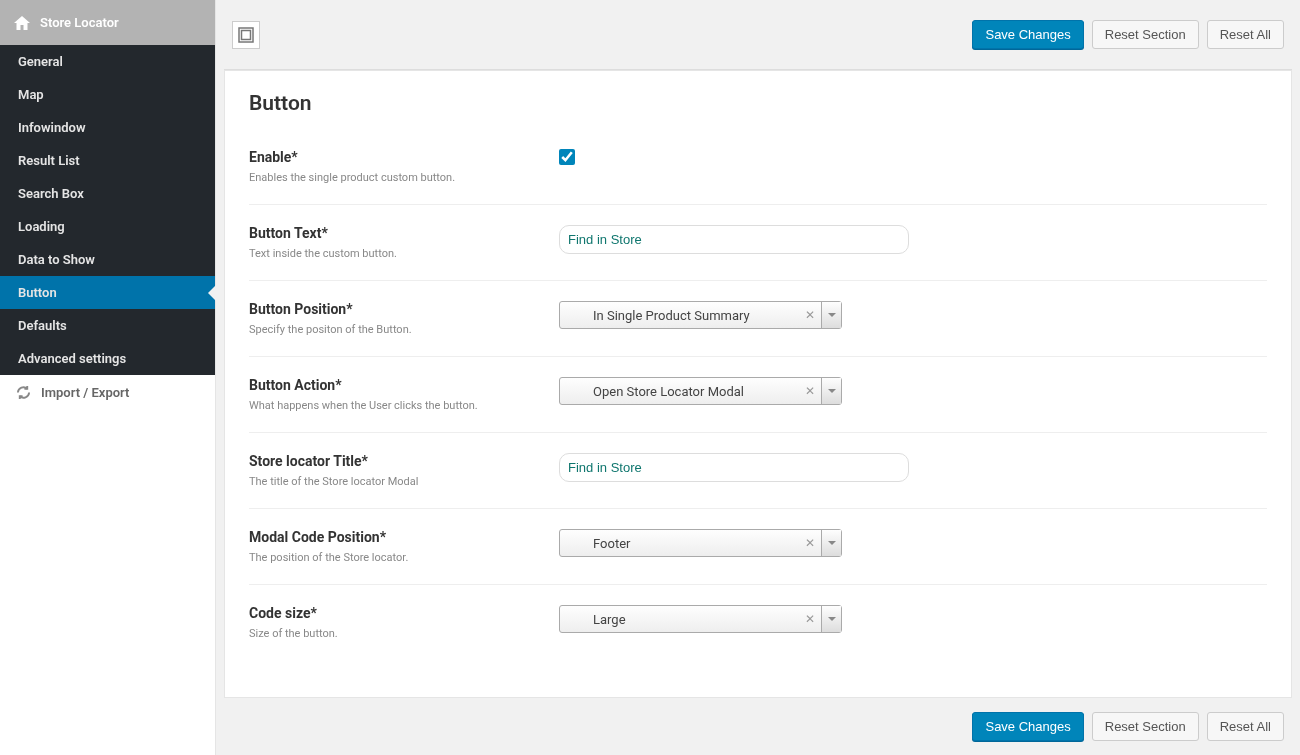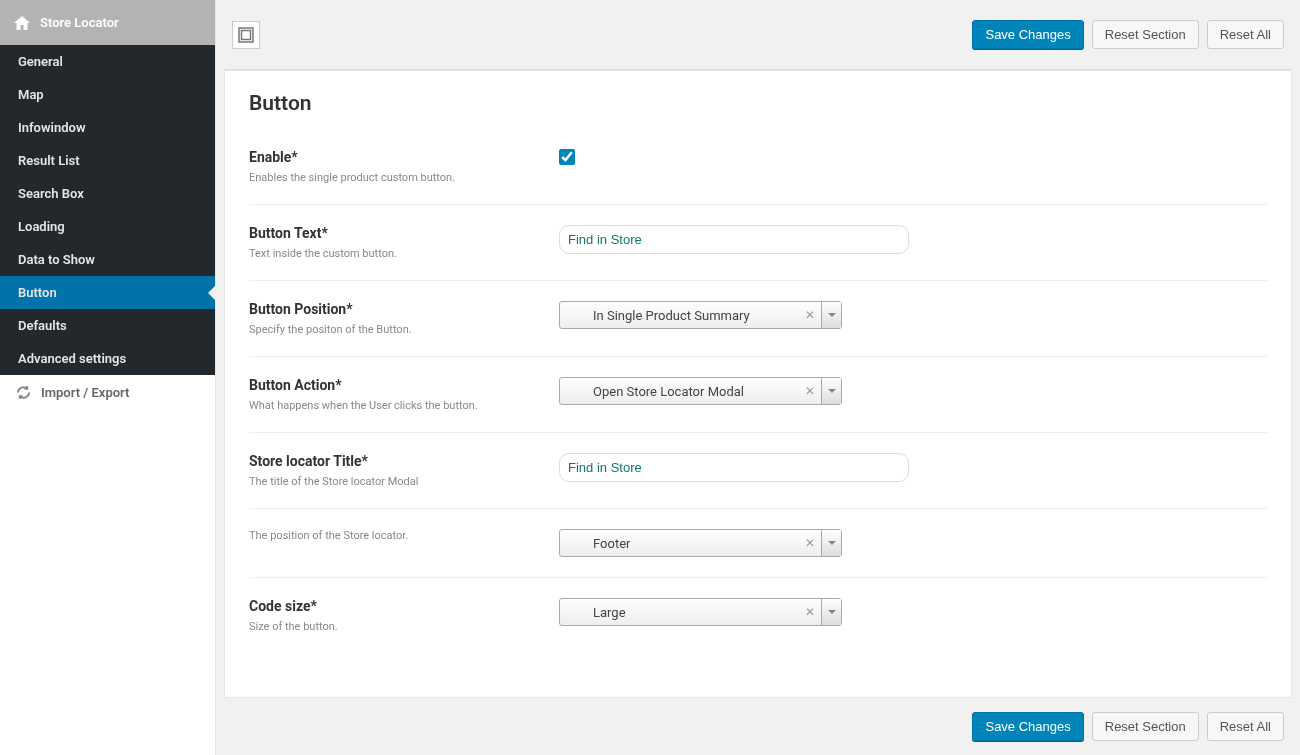--- a/index.html
+++ b/index.html
@@ -270,20 +270,21 @@
           <div class="field-label">Store locator Title*</div>
           <div class="field-desc">The title of the Store locator Modal</div>
         </div>
         <div class="field-control-col">
           <input type="text" class="text-input" value="Find in Store" style="">
         </div>
       </div>
 
       <div class="field-row">
         <div class="field-label-col">
+          <div class="field-label">Modal Code Position*</div>
           <div class="field-desc">The position of the Store locator.</div>
         </div>
         <div class="field-control-col">
           <div class="select2">
             <div class="select2-rendered">Footer</div>
             <div class="select2-clear">✕</div>
             <div class="select2-arrow"></div>
           </div>
         </div>
       </div>

